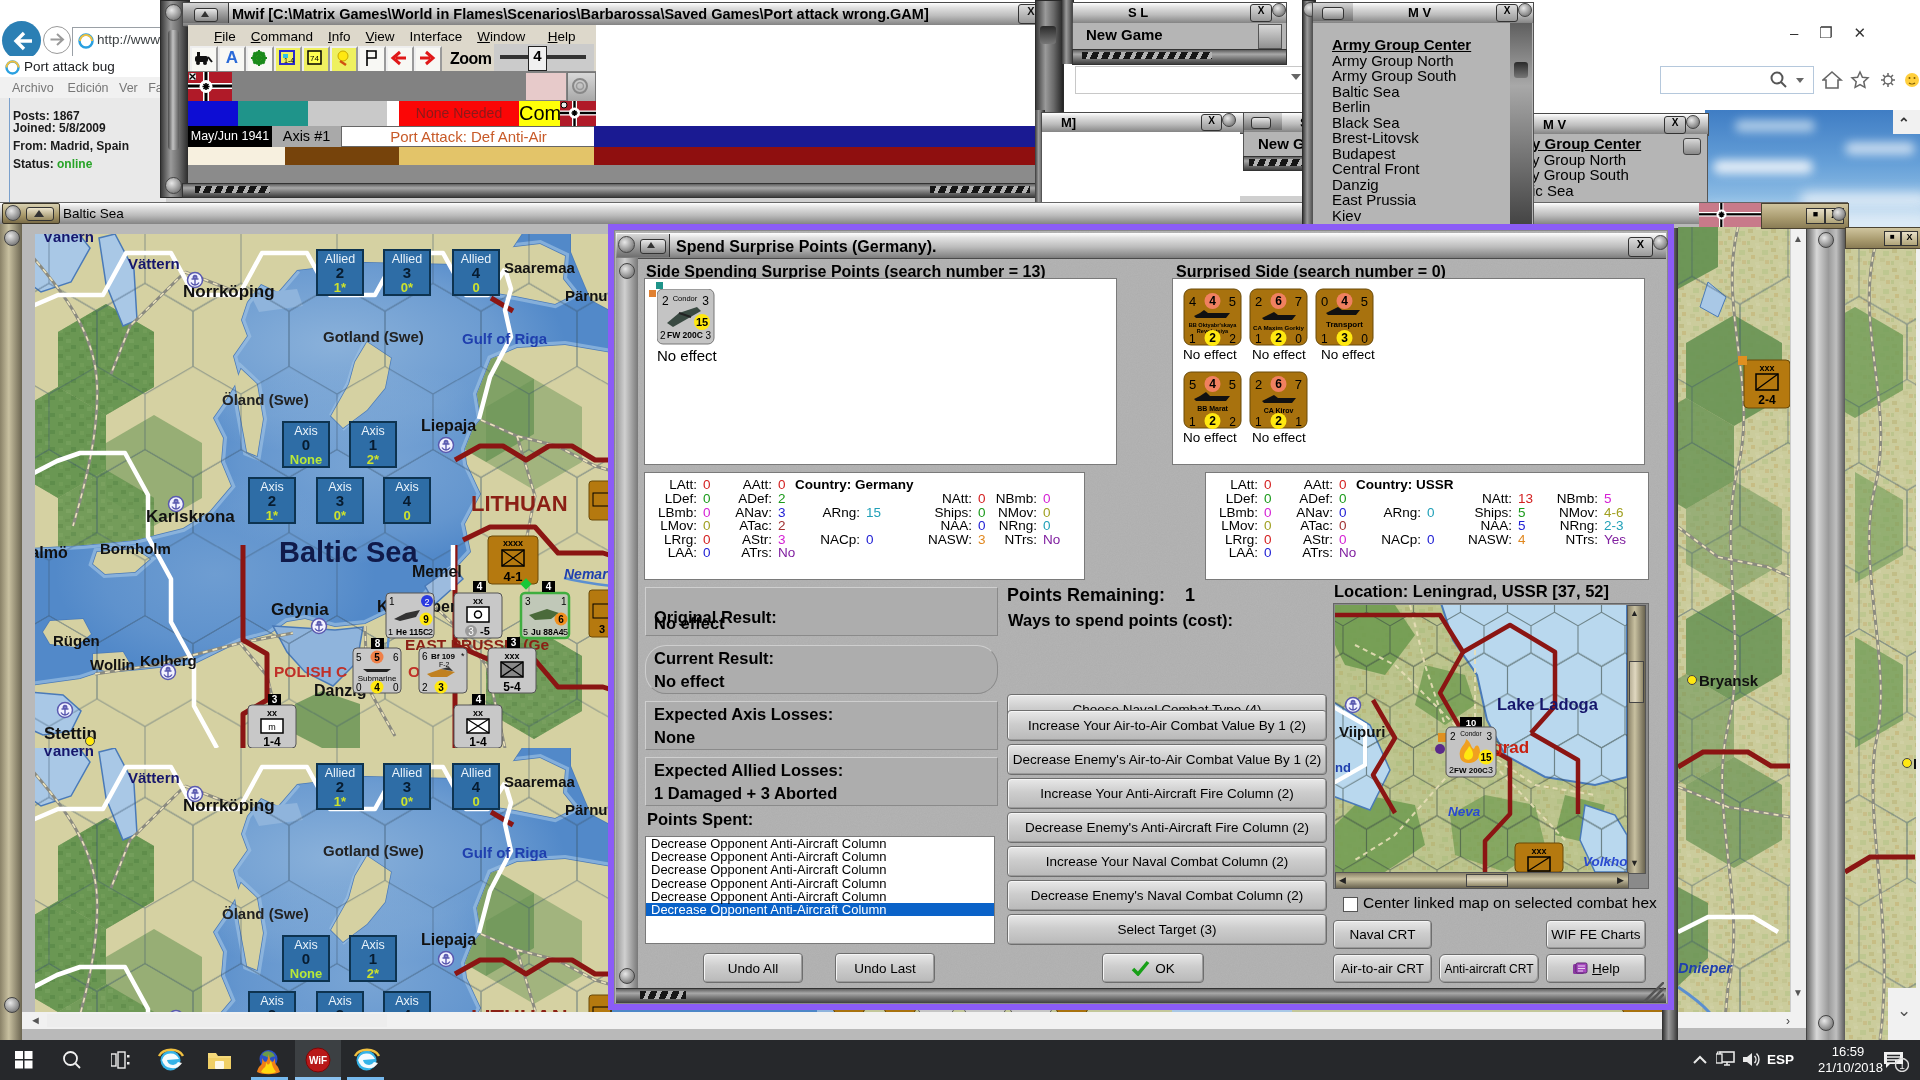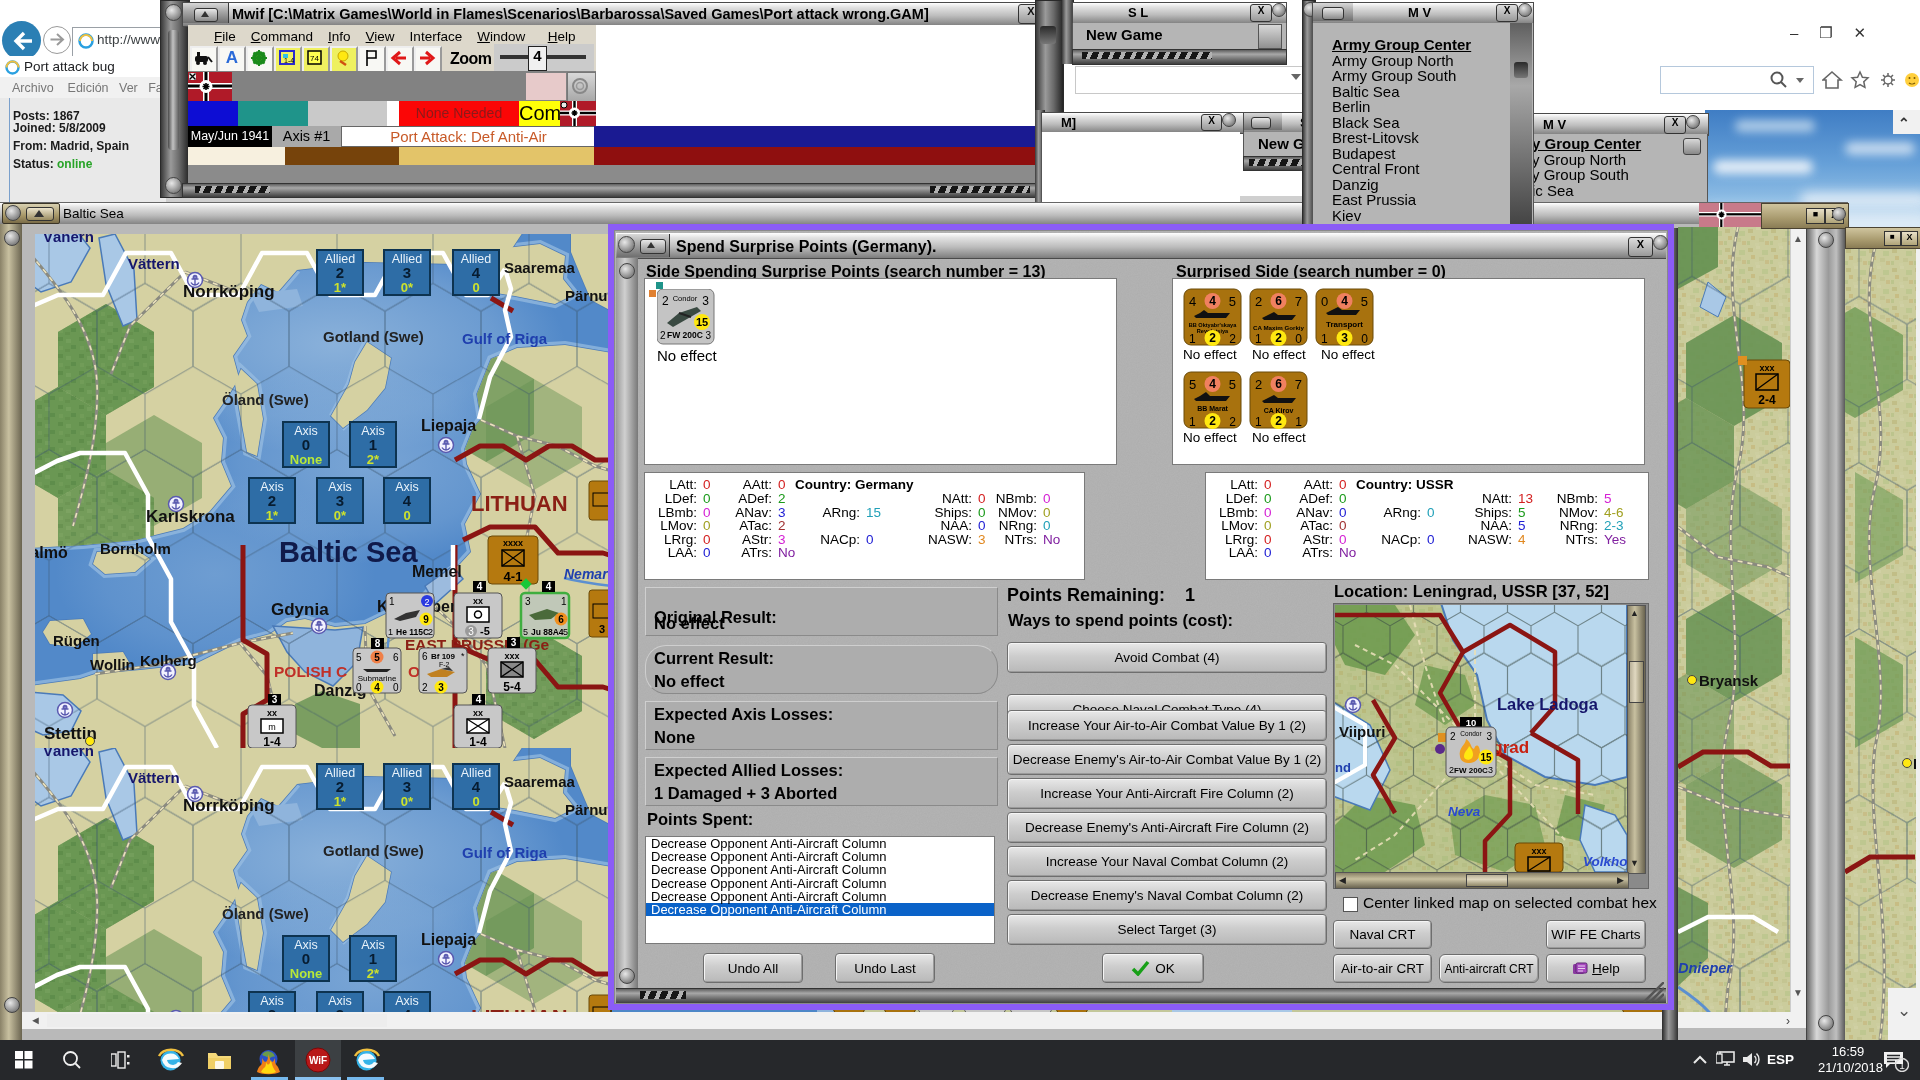--- a/index.html
+++ b/index.html
@@ -1053,21 +1053,20 @@
   <div style="padding-left:5px;">Decrease Opponent Anti-Aircraft Column</div>
   <div style="padding-left:5px;">Decrease Opponent Anti-Aircraft Column</div>
   <div style="padding-left:5px;">Decrease Opponent Anti-Aircraft Column</div>
   <div style="padding-left:5px;background:#0a62c8;color:#fff;">Decrease Opponent Anti-Aircraft Column</div>
  </div>
  <div class="a btn" style="left:89px;top:723px;width:98px;height:28px;">Undo All</div>
  <div class="a btn" style="left:221px;top:723px;width:98px;height:28px;">Undo Last</div>
 
  <div class="a b" style="left:393px;top:355px;font-size:18px;">Points Remaining:&nbsp;&nbsp;&nbsp;&nbsp;1</div>
  <div class="a b" style="left:394px;top:381px;font-size:16.5px;">Ways to spend points (cost):</div>
- <div class="a btn" style="left:393px;top:412px;width:318px;height:29px;">Avoid Combat (4)</div>
  <div class="a btn" style="left:393px;top:440px;width:318px;height:29px;margin-top:24px;">Choose Naval Combat Type (4)</div>
  <div class="a btn" style="left:393px;top:480px;width:318px;height:29px;">Increase Your Air-to-Air Combat Value By 1 (2)</div>
  <div class="a btn" style="left:393px;top:514px;width:318px;height:29px;">Decrease Enemy's Air-to-Air Combat Value By 1 (2)</div>
  <div class="a btn" style="left:393px;top:548px;width:318px;height:29px;">Increase Your Anti-Aircraft Fire Column (2)</div>
  <div class="a btn" style="left:393px;top:582px;width:318px;height:29px;">Decrease Enemy's Anti-Aircraft Fire Column (2)</div>
  <div class="a btn" style="left:393px;top:616px;width:318px;height:29px;">Increase Your Naval Combat Column (2)</div>
  <div class="a btn" style="left:393px;top:650px;width:318px;height:29px;">Decrease Enemy's Naval Combat Column (2)</div>
  <div class="a btn" style="left:393px;top:684px;width:318px;height:29px;">Select Target (3)</div>
  <div class="a btn" style="left:488px;top:723px;width:100px;height:28px;"><svg width="19" height="16" style="margin-right:5px;">
           <path d="M2 9 L7 14 L17 2" stroke="#18a018" stroke-width="3.5" fill="none"></path>

